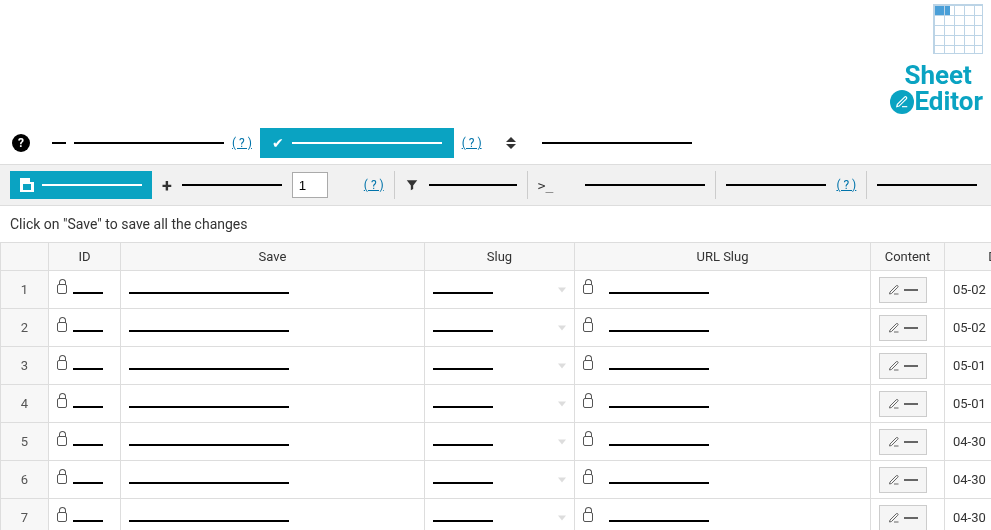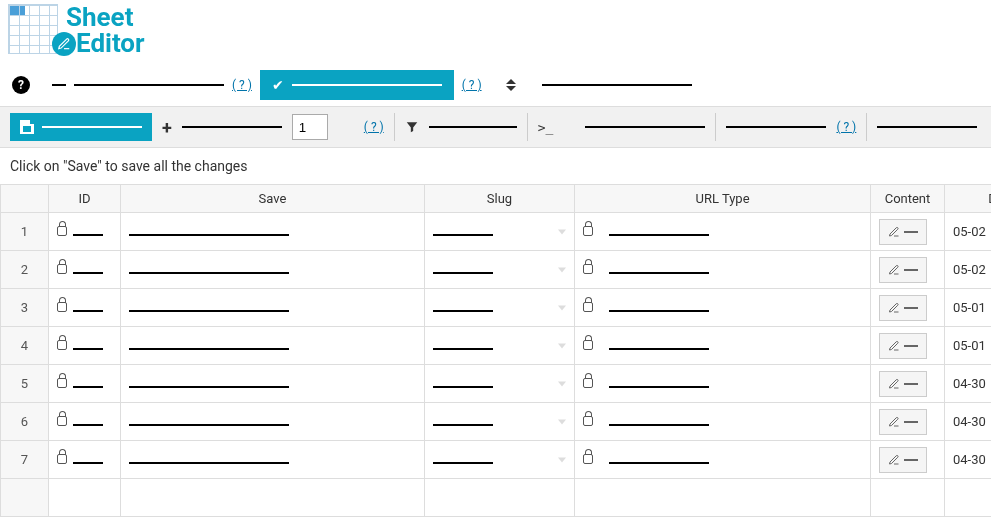--- a/index.html
+++ b/index.html
@@ -6,23 +6,24 @@
 body {
   font-family: -apple-system, BlinkMacSystemFont, "Segoe UI", Roboto, Arial, sans-serif;
   font-size: 13px;
   color: #333;
   background: #fff;
   width: 991px;
   overflow: hidden;
 }
 .logo-area {
   display: flex;
-  align-items: flex-start;
+  align-items: flex-end;
   padding: 4px 8px 8px 8px;
   gap: 8px;
+  flex-direction: column;
 }
 .logo-grid {
   width: 50px;
   height: 50px;
   background: #fff;
   position: relative;
   border: 1px solid #bcd4e6;
 }
 .logo-grid::before {
   content: '';
@@ -349,21 +350,21 @@
   <col style="width:296px">
   <col style="width:74px">
   <col style="width:96px">
 </colgroup>
 <thead>
 <tr>
   <th></th>
   <th>ID</th>
   <th>Save</th>
   <th>Slug</th>
-  <th>URL Type</th>
+  <th>URL Slug</th>
   <th>Content</th>
   <th>D</th>
 </tr>
 </thead>
 <tbody id="grid-body">
 <tr>
           <td class="rownum">1</td>
           <td><span class="lock-icon"></span><span class="cell-line" style="width:30px"></span></td>
           <td><span class="cell-line" style="width:160px"></span></td>
           <td class="type-cell"><span class="cell-line" style="width:60px"></span><span class="dropdown-arrow"></span></td>

